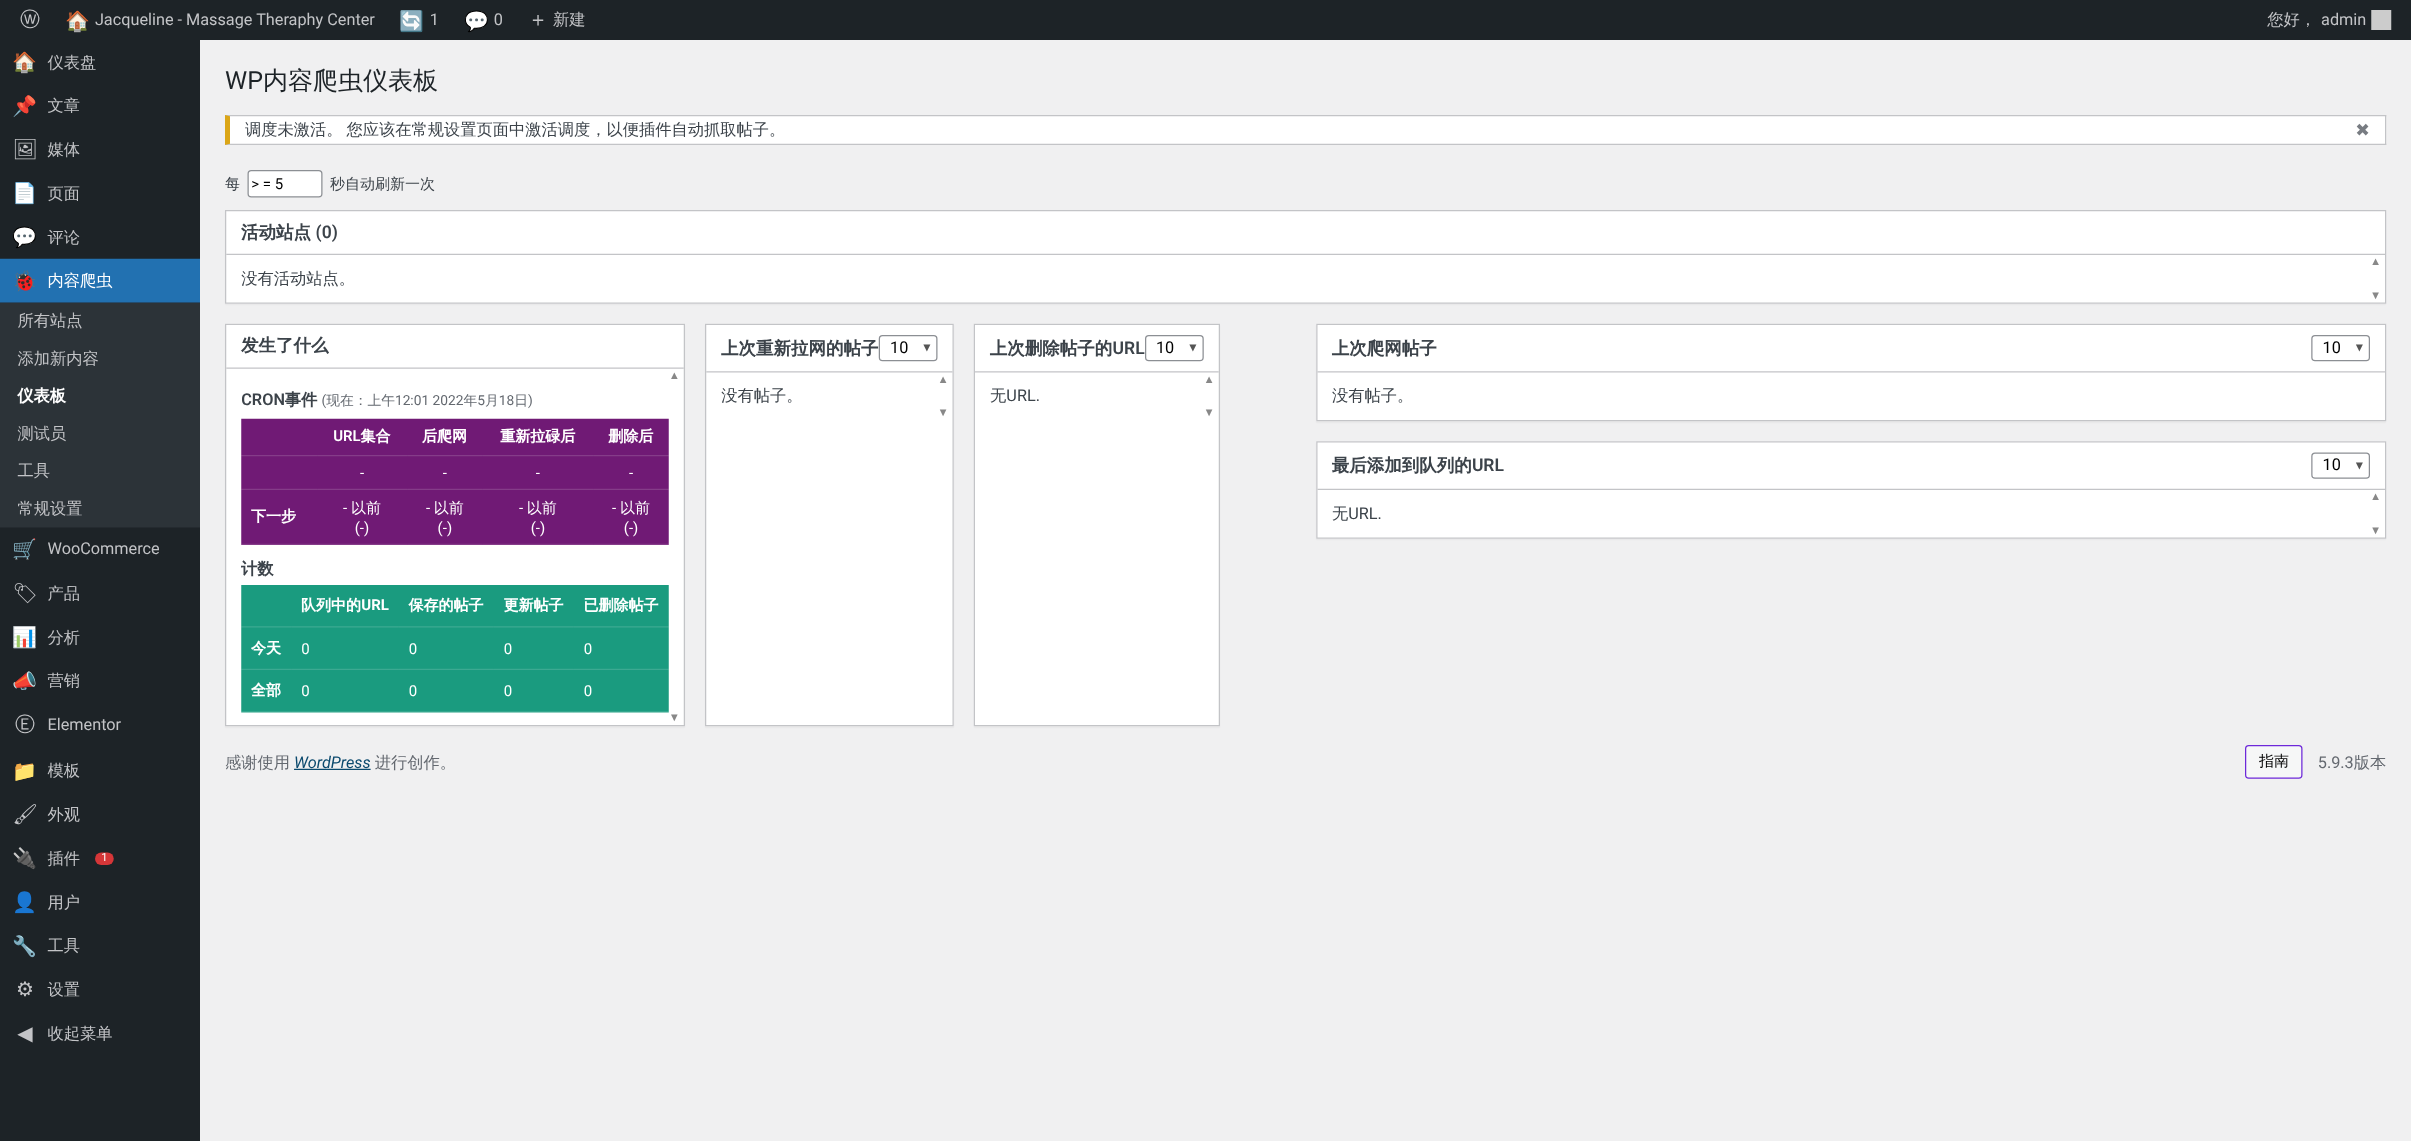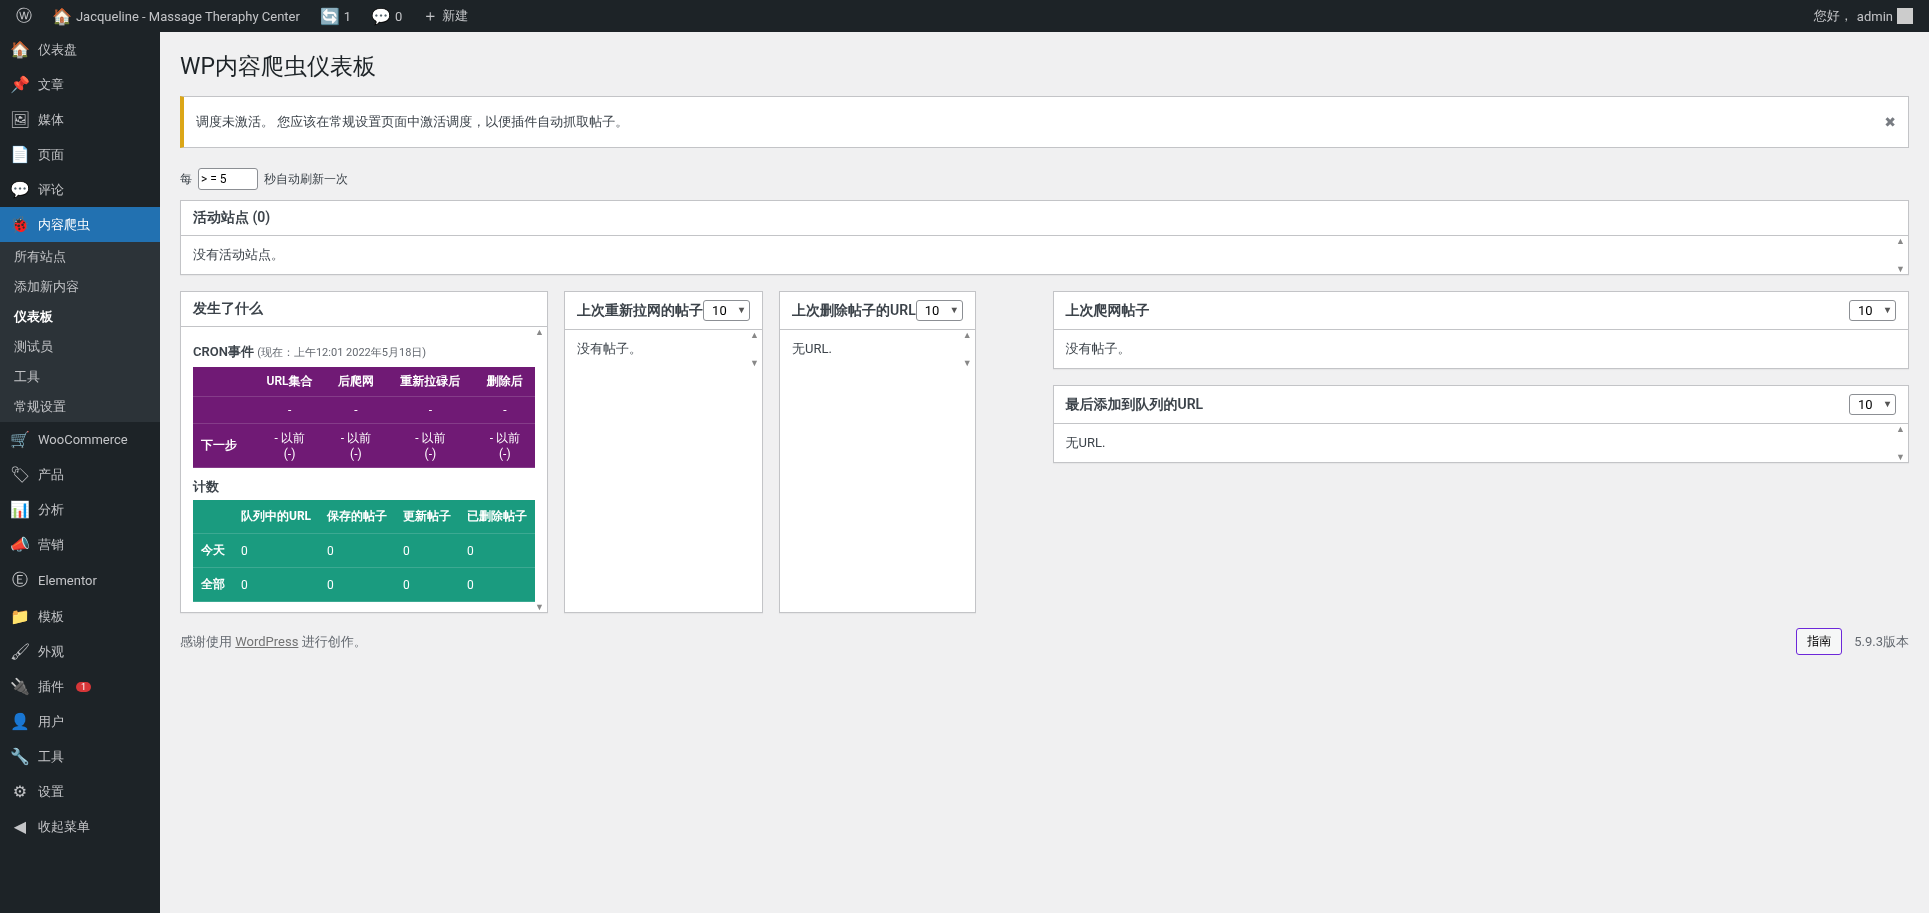--- a/index.html
+++ b/index.html
@@ -19,23 +19,23 @@
 .menu-item.current { background: #2271b1; color: #fff; }
 .menu-item.current::after { content: ""; position: absolute; right: -8px; top: 50%; transform: translateY(-50%); border: 8px solid transparent; border-right-color: #f0f0f1; }
 .menu-icon { width: 20px; font-size: 16px; text-align: center; }
 .submenu { background: #2c3338; }
 .submenu-item { padding: 6px 10px 6px 14px; cursor: pointer; font-size: 13px; color: #c3c4c7; }
 .submenu-item.current { color: #fff; font-weight: 600; }
 .update-badge { background: #d63638; color: #fff; border-radius: 10px; padding: 0 5px; font-size: 9px; margin-left: 4px; }
 
 
 .main { margin-left: 160px; padding: 10px 20px 0 20px; }
-.page-title { font-size: 23px; font-weight: 400; padding: 9px 0 4px 0; color: #1d2327; }
-
-.notice { background: #fff; border: 1px solid #c3c4c7; border-left: 4px solid #dba617; padding: 16px 12px; margin: 10px 0 20px 0; display: flex; align-items: center; justify-content: space-between; }
+.page-title { font-size: 20px; font-weight: 400; padding: 9px 0 4px 0; color: #1d2327; }
+
+.notice { background: #fff; border: 1px solid #c3c4c7; border-left: 4px solid #dba617; padding: 2px 12px; margin: 10px 0 20px 0; display: flex; align-items: center; justify-content: space-between; }
 .notice-text { font-size: 13px; }
 .notice-dismiss { cursor: pointer; color: #787c82; font-size: 14px; }
 
 .refresh-row { display: flex; align-items: center; gap: 6px; margin-bottom: 10px; font-size: 12px; }
 .refresh-input { border: 1px solid #8c8f94; border-radius: 3px; padding: 0 2px; height: 22px; width: 60px; font-size: 12px; background:#fff; }
 
 .dashboard-grid { display: grid; grid-template-columns: 1fr 1fr; gap: 16px; align-items: start; }
 .panel { background: #fff; border: 1px solid #c3c4c7; box-shadow: 0 1px 1px rgba(0,0,0,.04); }
 .panel-header { padding: 8px 12px; font-size: 14px; font-weight: 600; border-bottom: 1px solid #c3c4c7; display: flex; align-items: center; justify-content: space-between; }
 .panel-body { padding: 10px 12px; font-size: 13px; position: relative; }
@@ -57,21 +57,21 @@
 table.orange thead th { font-weight: 600; }
 
 .section-sub { font-size: 13px; font-weight: 600; padding: 10px 0 4px 0; }
 
 table.teal { width: 100%; border-collapse: collapse; background: #1a9b7f; color: #fff; }
 table.teal th, table.teal td { padding: 8px; font-size: 12px; }
 table.teal th.rowhead { text-align: left; font-weight: 600; }
 table.teal tr { border-bottom: 1px solid rgba(255,255,255,0.15); }
 
 .footer { margin-left: 160px; padding: 15px 20px; display: flex; justify-content: space-between; align-items: center; font-size: 13px; color: #646970; }
-.footer a { color: #737373; }
+.footer a { color: #0c4a6e; font-style: italic; }
 .help-btn { border: 1px solid #6d28d9; background: #f6f7f7; padding: 4px 10px; border-radius: 3px; cursor: pointer; font-size: 12px; }
 
 .right-col { display: flex; flex-direction: column; gap: 16px; }
 .left-col { display: flex; flex-direction: row; gap: 16px; }
 </style>
 </head>
 <body>
 
 <div class="admin-bar">
   <div class="admin-bar-left">

